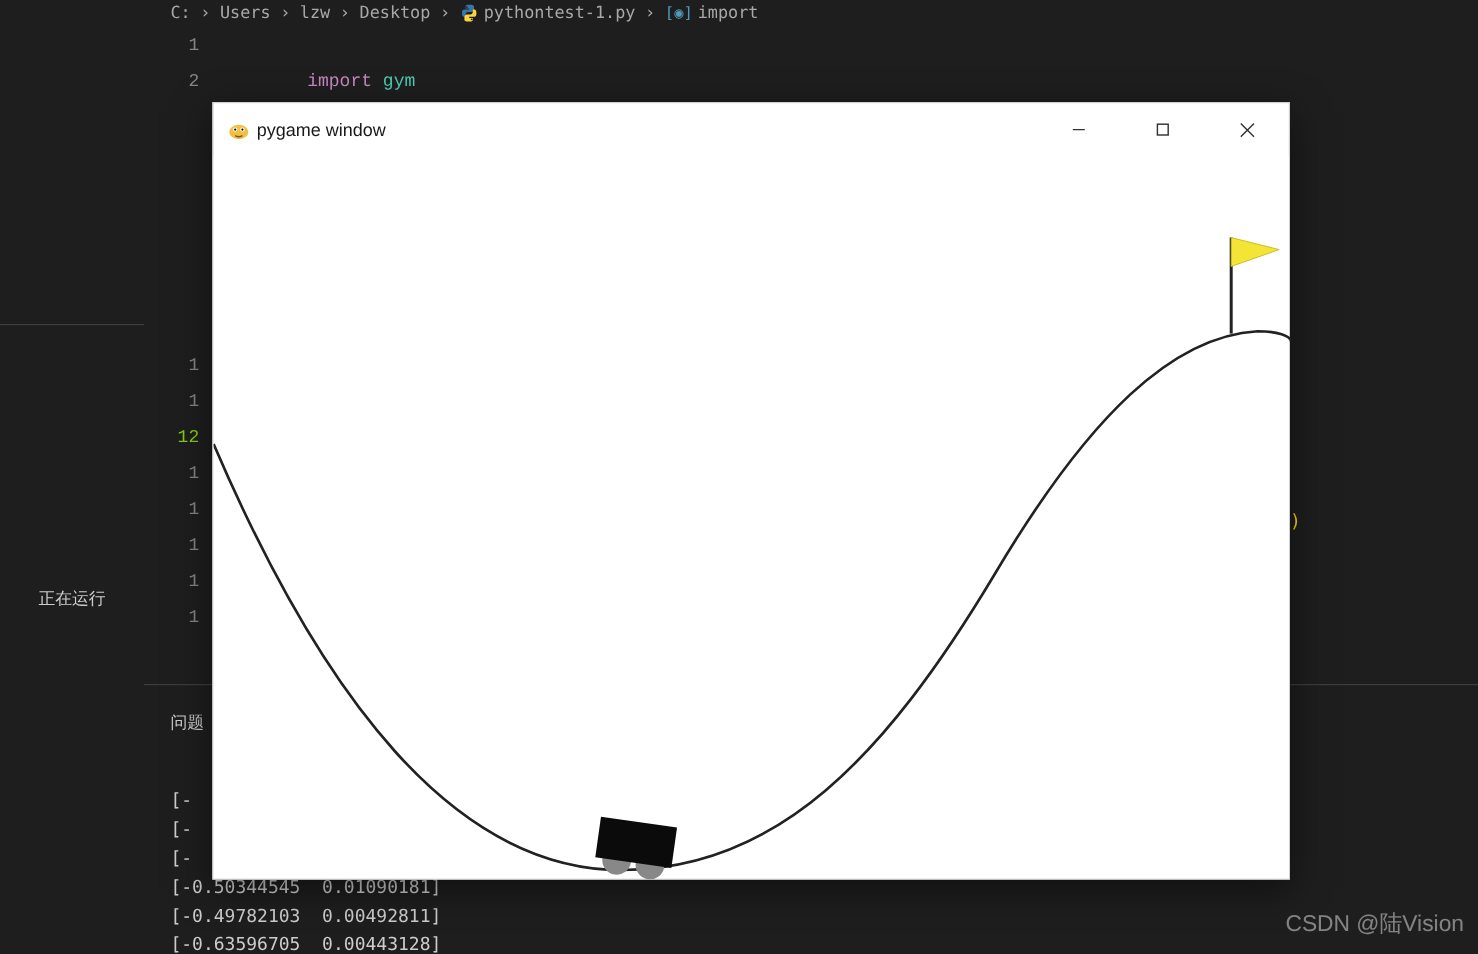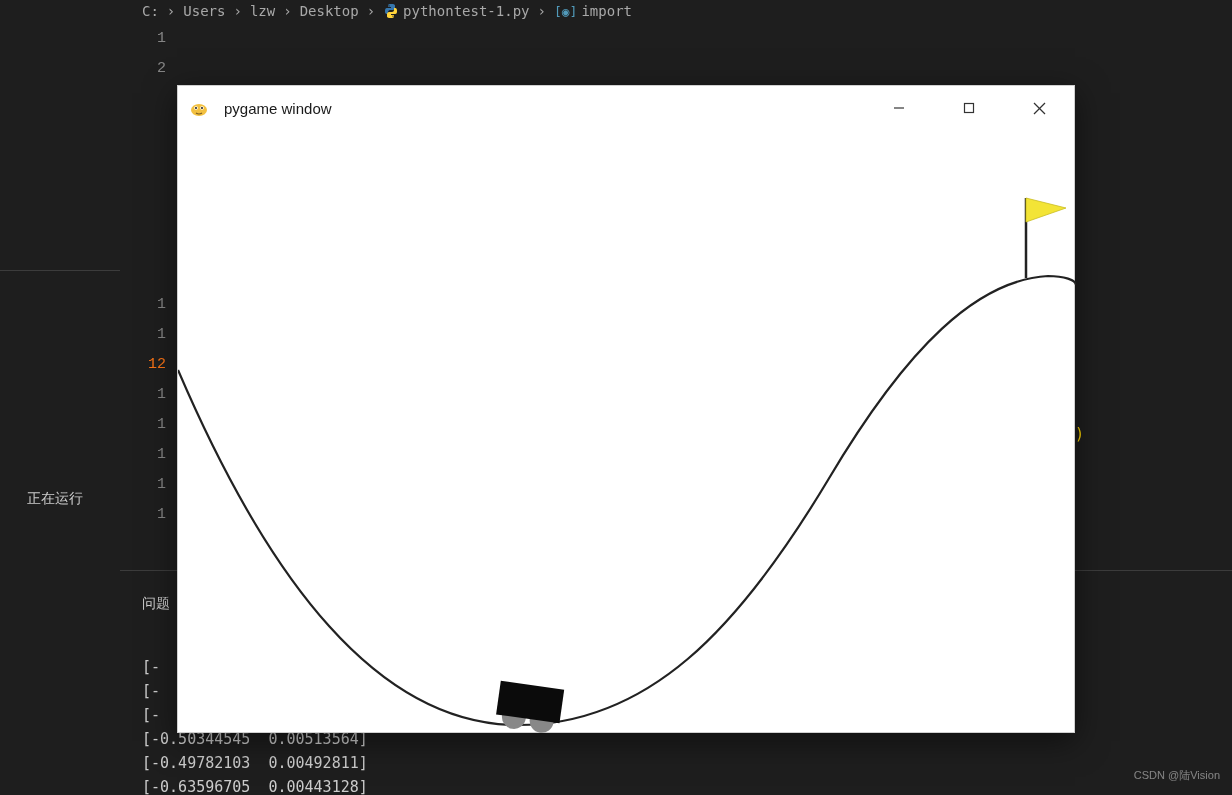--- a/index.html
+++ b/index.html
@@ -66,21 +66,21 @@
     width: 58px;
     text-align: right;
     color: #858585;
     user-select: none;
   }
   .gutter .ln {
     height: 30px;
     padding-right: 12px;
   }
   .gutter .ln.active {
-    color: #f97316;
+    color: #84cc16;
   }
   .code {
     position: absolute;
     top: 0;
     left: 100px;
     white-space: pre;
   }
   .kw { color: #c586c0; }
   .mod { color: #4ec9b0; }
 
@@ -104,24 +104,23 @@
     left: 0;
     width: 120px;
     height: 1px;
     background: #3c3c3c;
   }
   .running-label {
     position: absolute;
     top: 490px;
     left: 0;
     width: 120px;
-    text-align: left;
+    text-align: center;
     font-size: 14px;
     color: #cccccc;
-    padding-left: 27px;
   }
 
   
   .panel-divider {
     position: absolute;
     left: 120px;
     right: 0;
     top: 570px;
     height: 1px;
     background: #3c3c3c;
@@ -164,21 +163,21 @@
     display: flex;
     align-items: center;
     justify-content: space-between;
     padding: 0 0 0 10px;
     font-family: "Segoe UI", sans-serif;
     color: #222;
   }
   .titlebar-left {
     display: flex;
     align-items: center;
-    gap: 14px;
+    gap: 4px;
   }
   .titlebar-left svg { display: block; }
   .titlebar-title {
     font-size: 15px;
     color: #1a1a1a;
   }
   .win-controls {
     display: flex;
     height: 100%;
   }
@@ -199,21 +198,21 @@
     right: 0;
     bottom: 0;
     background: #ffffff;
   }
 
   .watermark {
     position: absolute;
     bottom: 12px;
     right: 12px;
     color: rgba(255,255,255,0.45);
-    font-size: 11px;
+    font-size: 19px;
     font-family: "Segoe UI", Arial, sans-serif;
     margin-left: 25px;
   }
 </style>
 </head>
 <body>
 
 <div class="breadcrumb">
   <span class="seg">
       <span>C:</span>
@@ -254,37 +253,40 @@
     <div class="ln" style="height:206px;"></div>
     <div class="ln">1</div>
     <div class="ln">1</div>
     <div class="ln active">12</div>
     <div class="ln">1</div>
     <div class="ln">1</div>
     <div class="ln">1</div>
     <div class="ln">1</div>
     <div class="ln">1</div>
   </div>
+  <div class="code">
+    <span class="kw">import</span><span class="mod"> gym</span>
+  </div>
 </div>
 
 <div class="rightsnip"><span class="id">t</span><span class="pn">)</span><span class="yl">)</span></div>
 
 <div class="left-divider"></div>
 <div class="running-label">正在运行</div>
 
 <div class="panel-divider"></div>
 <div class="panel">
   <div class="tabs">
     <span>问题</span>
   </div>
   <div class="output-lines">
 <span>[-</span>
 <span>[-</span>
 <span>[-</span>
-<span>[-0.50344545  0.00513564]</span>
+<span>[-0.50344545  0.01090181]</span>
 <span>[-0.49782103  0.00492811]</span>
 <span>[-0.63596705  0.00443128]</span></div>
 </div>
 
 <div class="pygame-window">
   <div class="titlebar">
     <div class="titlebar-left">
       <span>
         <svg width="22" height="22" viewBox="0 0 22 22">
           <ellipse cx="11" cy="13" rx="8" ry="6" fill="#f2c040"></ellipse>

